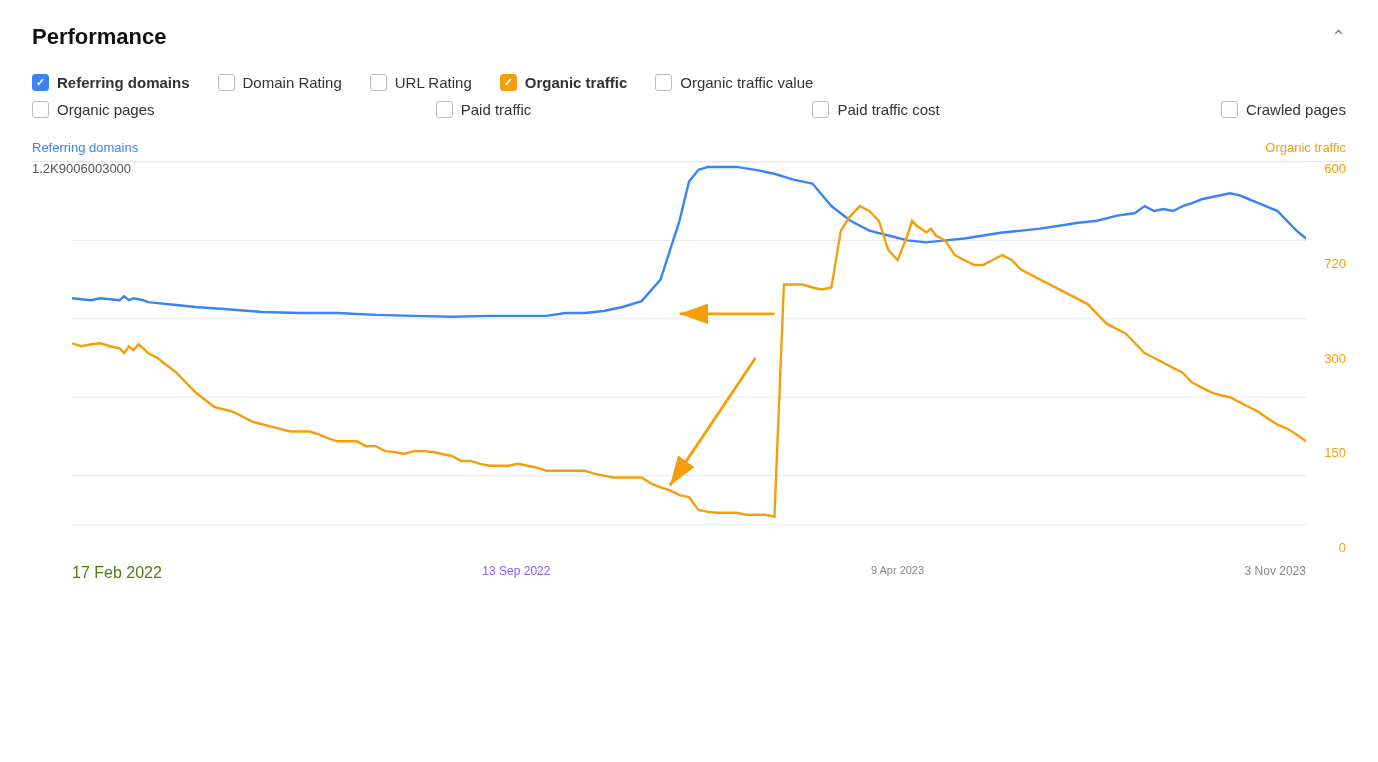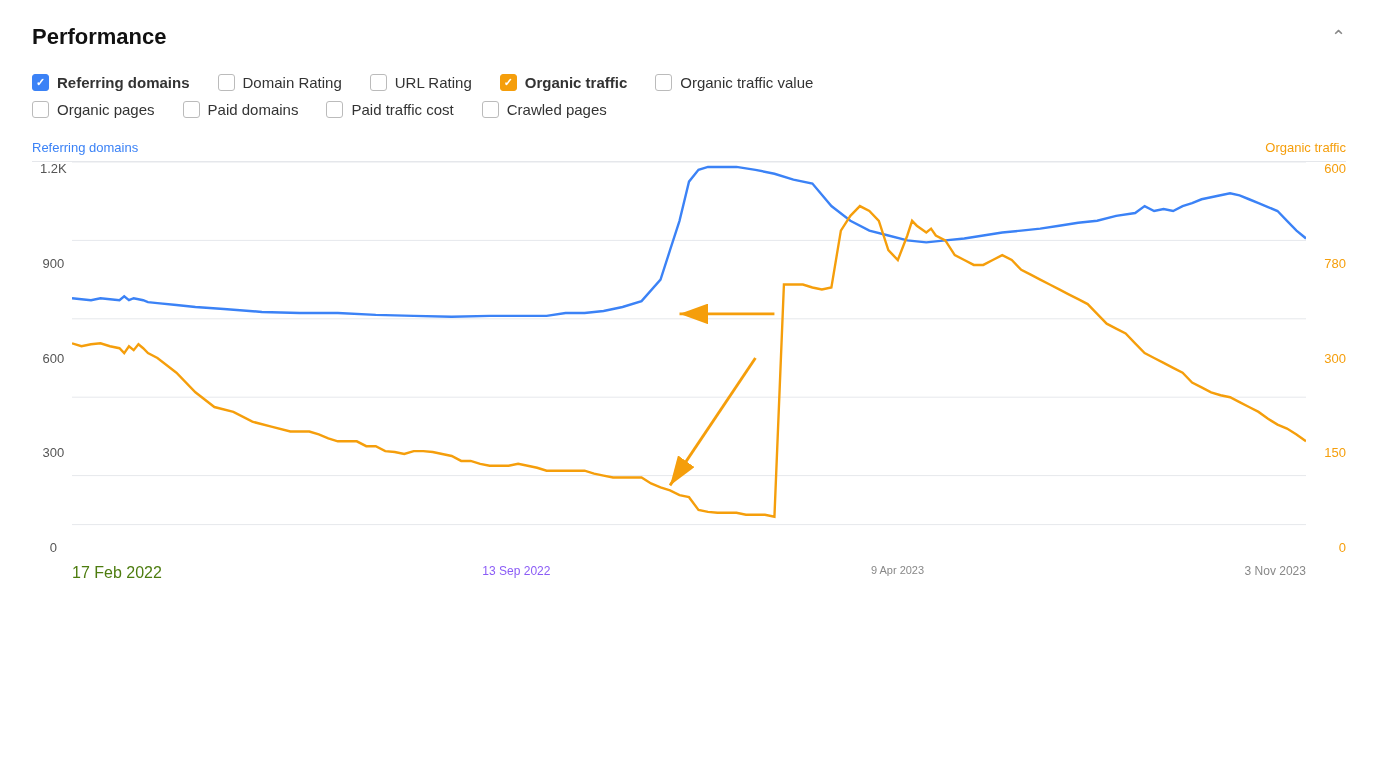--- a/index.html
+++ b/index.html
@@ -139,59 +139,59 @@
     <div class="checkbox-item">
       <div class="cb checked-orange"></div>
       <label class="bold">Organic traffic</label>
     </div>
     <div class="checkbox-item">
       <div class="cb"></div>
       <label>Organic traffic value</label>
     </div>
   </div>
 
-  <div class="checkboxes-row" style="margin-bottom:22px;">
+  <div class="checkboxes-row" style="margin-bottom:22px;justify-content:space-between;">
     <div class="checkbox-item">
       <div class="cb"></div>
       <label>Organic pages</label>
     </div>
     <div class="checkbox-item">
       <div class="cb"></div>
-      <label>Paid domains</label>
+      <label>Paid traffic</label>
     </div>
     <div class="checkbox-item">
       <div class="cb"></div>
       <label>Paid traffic cost</label>
     </div>
     <div class="checkbox-item">
       <div class="cb"></div>
       <label>Crawled pages</label>
     </div>
   </div>
 
   <div class="chart-area">
     <div class="axis-labels-row">
       <span class="axis-label-left">Referring domains</span>
       <span class="axis-label-right">Organic traffic</span>
     </div>
     <div style="border-top: 1px solid #e5e7eb; margin-bottom: 0;"></div>
 
     <div class="chart-wrapper">
 
-      <div style="position:absolute;left:8px;top:0;height:calc(100% - 28px);display:flex;flex-direction:column;justify-content:space-between;z-index:2;text-align:center;">
+      <div style="position:absolute;left:0;top:0;height:calc(100% - 28px);display:flex;flex-direction:row;justify-content:space-between;z-index:2;">
         <span class="y-label">1.2K</span>
         <span class="y-label">900</span>
         <span class="y-label">600</span>
         <span class="y-label">300</span>
         <span class="y-label">0</span>
       </div>
 
       <div style="position:absolute;right:0;top:0;height:calc(100% - 28px);display:flex;flex-direction:column;justify-content:space-between;align-items:flex-end;z-index:2;">
         <span class="y-label orange">600</span>
-        <span class="y-label orange">780</span>
+        <span class="y-label orange">720</span>
         <span class="y-label orange">300</span>
         <span class="y-label orange">150</span>
         <span class="y-label orange">0</span>
       </div>
 
       <svg class="chart-svg" viewBox="0 0 1300 400" preserveAspectRatio="none" style="position:absolute;left:40px;right:40px;top:0;width:calc(100% - 80px);height:calc(100% - 28px);">
 
         <line x1="0" y1="0" x2="1300" y2="0" stroke="#e5e7eb" stroke-width="1"></line>
         <line x1="0" y1="80" x2="1300" y2="80" stroke="#e5e7eb" stroke-width="1"></line>
         <line x1="0" y1="160" x2="1300" y2="160" stroke="#e5e7eb" stroke-width="1"></line>

